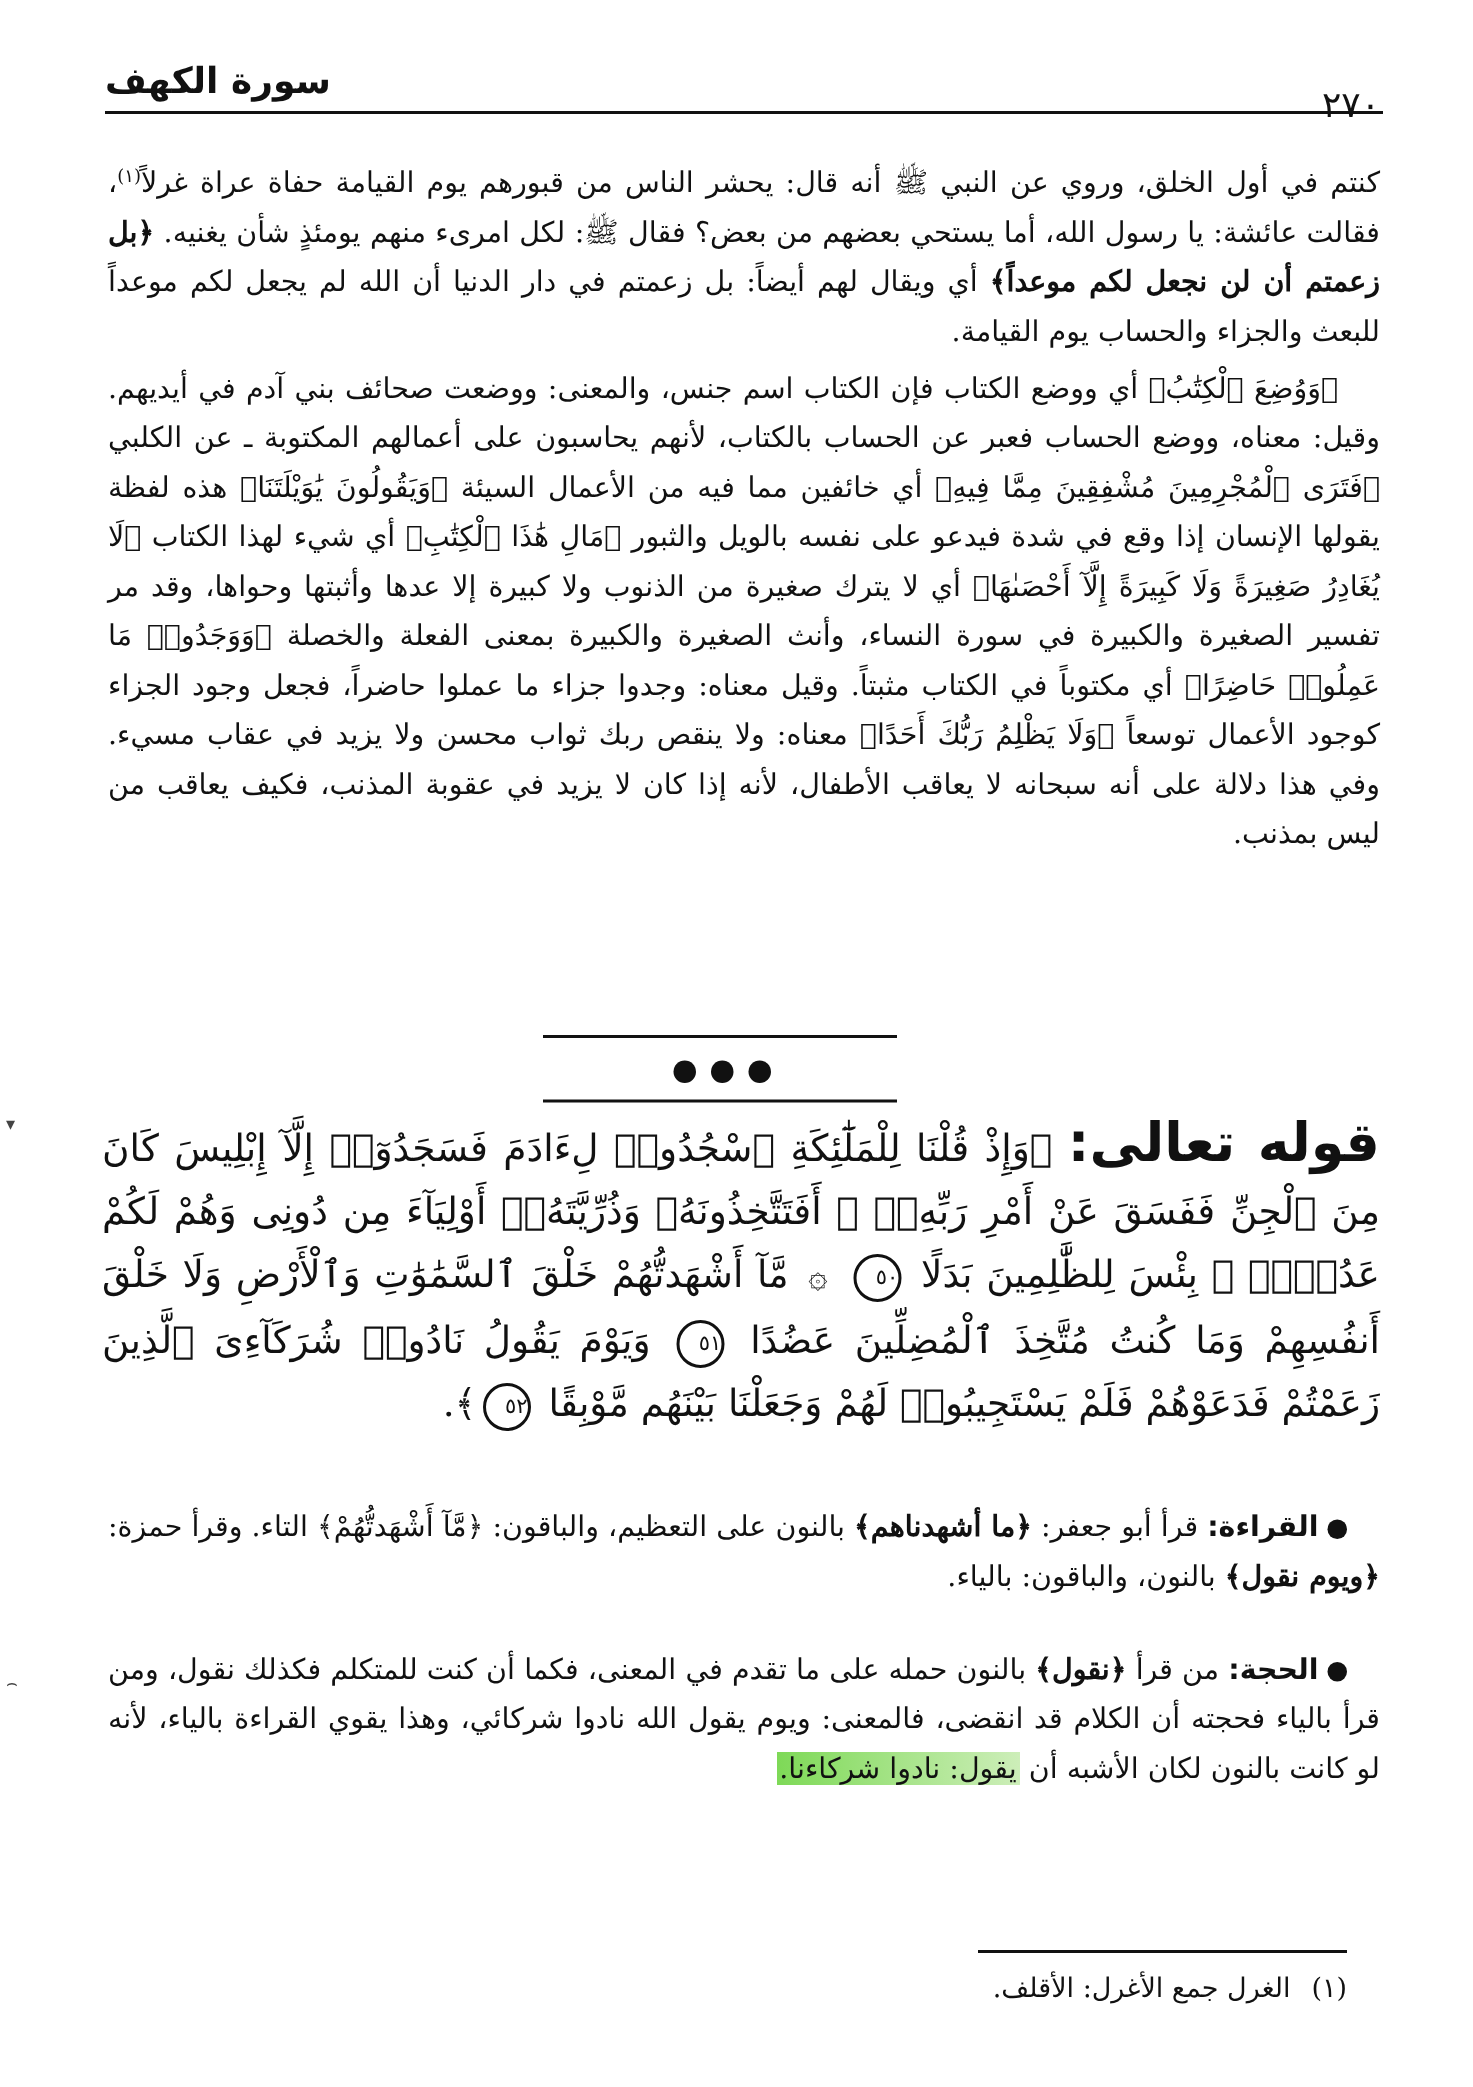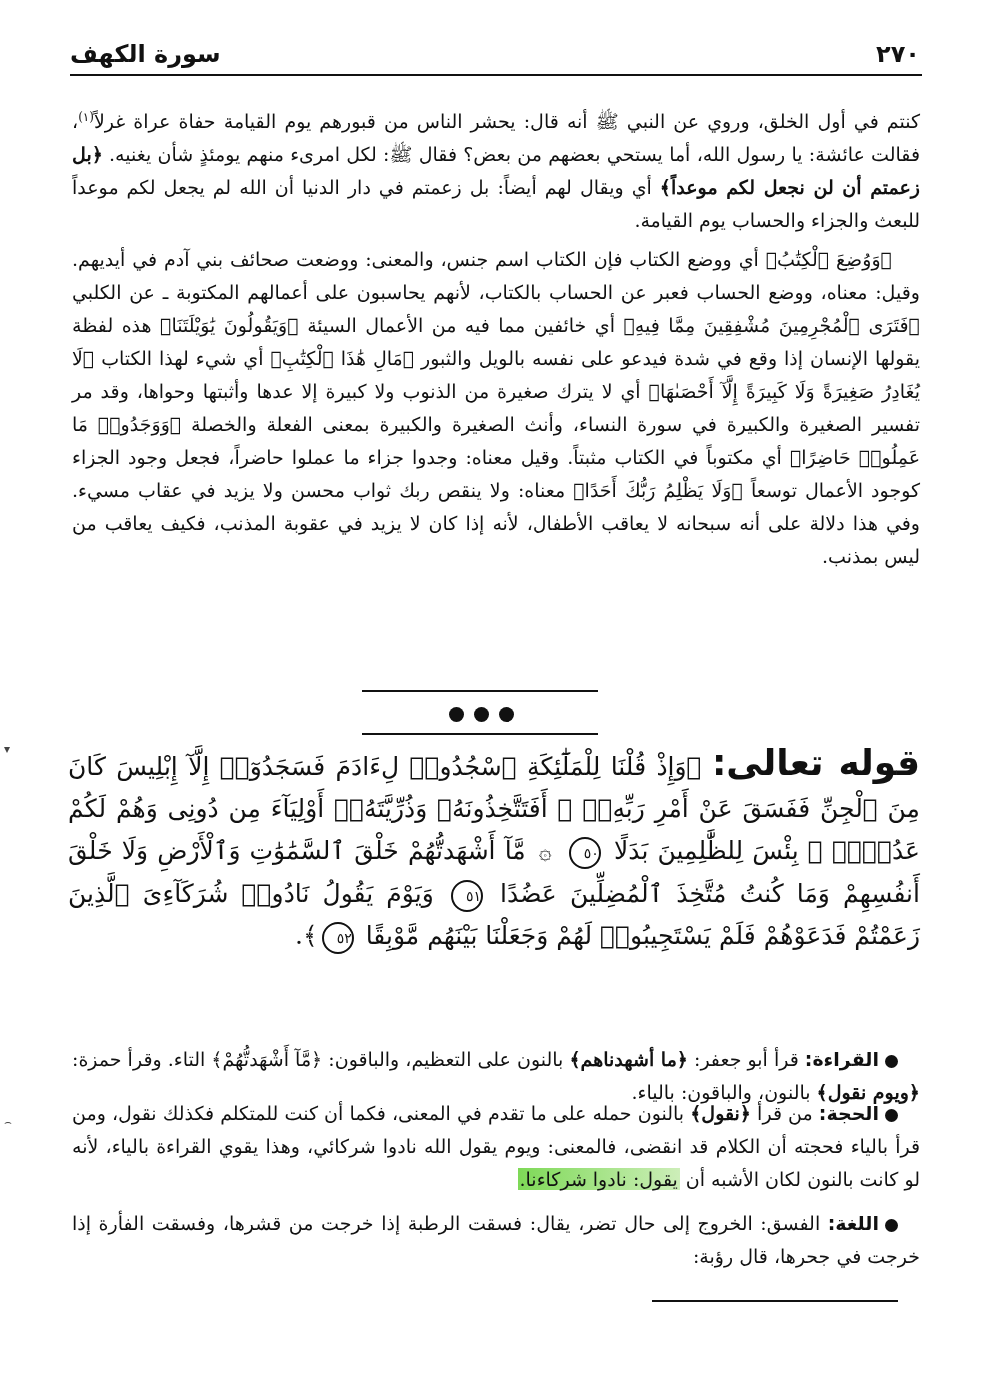--- a/index.html
+++ b/index.html
@@ -6,21 +6,21 @@
   body {
     width: 982px; height: 1391px; position: relative; overflow: hidden;
     font-family: "DejaVu Serif", "Liberation Serif", serif; color: #111;
   }
   .page { position: absolute; left: 0; top: 0; width: 982px; height: 1391px; }
   .header {
     position: absolute; left: 70px; top: 40px; width: 852px; height: 34px;
     border-bottom: 2px solid #111;
   }
   .header .page-num {
-    position: absolute; right: 2px; top: 0; font-size: 24px; font-weight: bold;
+    position: absolute; right: 2px; top: 16px; font-size: 24px; font-weight: normal;
     font-family: "DejaVu Sans", sans-serif;
   }
   .header .surah {
     position: absolute; left: 0; top: 0; font-size: 24px; font-weight: bold;
     font-family: "DejaVu Sans", sans-serif;
   }
   .body {
     position: absolute; left: 72px; width: 848px;
     direction: rtl; text-align: justify; text-align-last: right;
     font-size: 19px; line-height: 33px;
@@ -51,21 +51,21 @@
     display: inline-block; border: 2px solid #111; border-radius: 50%;
     width: 28px; height: 28px; line-height: 28px; 
     font-size: 14px; vertical-align: middle; margin: 0 4px;
   }
   .star { display: inline-block; font-size: 22px; margin: 0 4px; }
   .section {
     position: absolute; left: 72px; width: 848px;
     direction: rtl; text-align: justify; text-align-last: right;
     font-size: 19px; line-height: 33px; font-family: "DejaVu Serif", serif;
   }
-  .s1 { top: 1043px; }
+  .s1 { top: 1002px; }
   .s2 { top: 1097px; }
   .s3 { top: 1207px; }
   .section .p { text-indent: 22px; }
   .label { font-weight: bold; font-family: "DejaVu Sans", sans-serif; }
   .bullet { display: inline-block; width: 13px; height: 13px; border-radius: 50%; background: #111; margin-left: 6px; vertical-align: middle; }
   .hl { background: linear-gradient(to left, #c9efb3, #7ed957); padding: 0 2px; }
   .fn-rule {
     position: absolute; left: 652px; top: 1300px; width: 246px; border-top: 2px solid #111;
   }
   .footnote {
@@ -117,23 +117,21 @@
       <span class="bullet"></span><span class="label">القراءة:</span><span> قرأ أبو جعفر: </span><span class="qb">﴿ما أشهدناهم﴾</span><span> بالنون على التعظيم، والباقون: </span><span class="q">﴿مَّآ أَشْهَدتُّهُمْ﴾</span><span> التاء. وقرأ حمزة: </span><span class="qb">﴿ويوم نقول﴾</span><span> بالنون، والباقون: بالياء.</span>
     </p>
   </div>
 
   <div class="section s2">
     <p class="p">
       <span class="bullet"></span><span class="label">الحجة:</span><span> من قرأ </span><span class="qb">﴿نقول﴾</span><span> بالنون حمله على ما تقدم في المعنى، فكما أن كنت للمتكلم فكذلك نقول، ومن قرأ بالياء فحجته أن الكلام قد انقضى، فالمعنى: ويوم يقول الله نادوا شركائي، وهذا يقوي القراءة بالياء، لأنه لو كانت بالنون لكان الأشبه أن </span><span class="hl" style="background: linear-gradient(to left, rgb(205, 238, 185), rgb(126, 217, 87));">يقول: نادوا شركاءنا.</span>
     </p>
   </div>
 
-  <div class="section s3">
-    <p class="p">
-      <span class="bullet"></span><span class="label">اللغة:</span><span> الفسق: الخروج إلى حال تضر، يقال: فسقت الرطبة إذا خرجت من قشرها، وفسقت الفأرة إذا خرجت في جحرها، قال رؤبة:</span>
-    </p>
-  </div>
 
   <div class="fn-rule"></div>
+  <div class="footnote">
+    <span class="fn-num">(١)</span><span>الغرل جمع الأغرل: الأقلف.</span>
+  </div>
 
   <span class="margin-mark" style="left:4px; top:742px;">▾</span>
   <span class="margin-mark" style="left:4px; top:1115px;">⌢</span>
 </div>
 
 </body></html>

